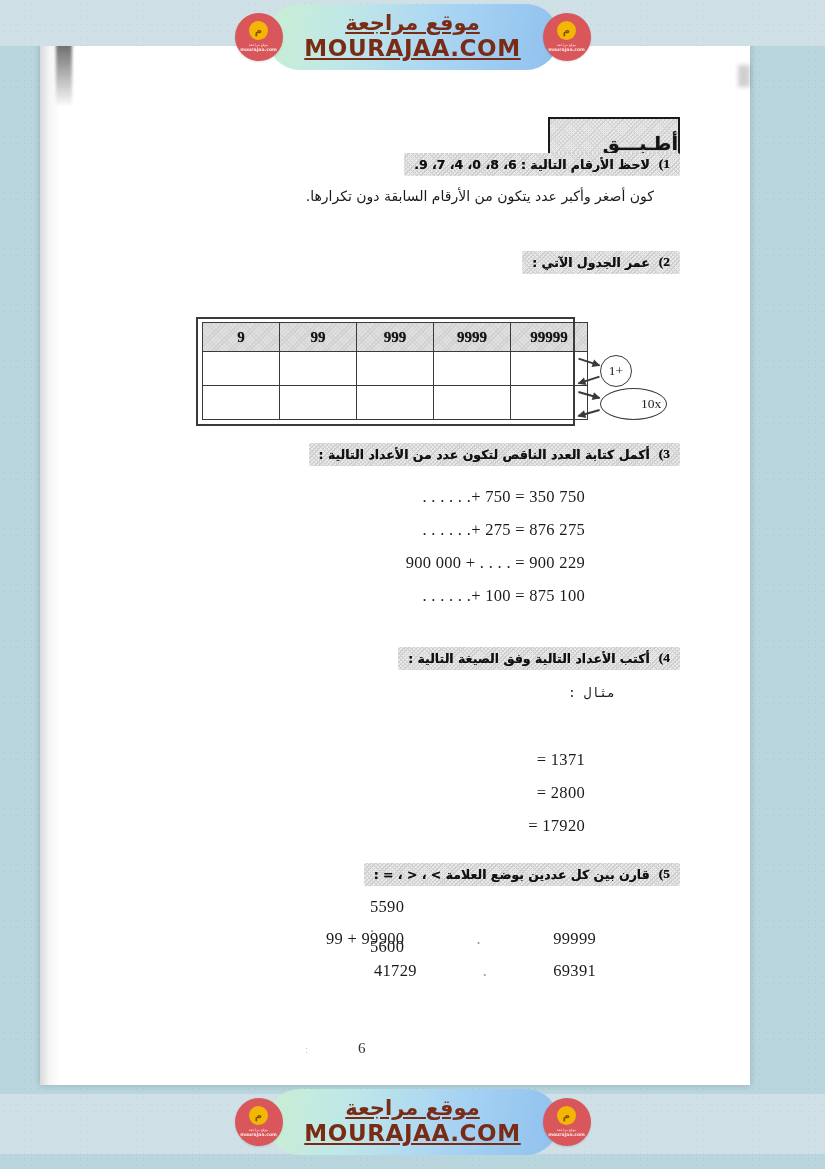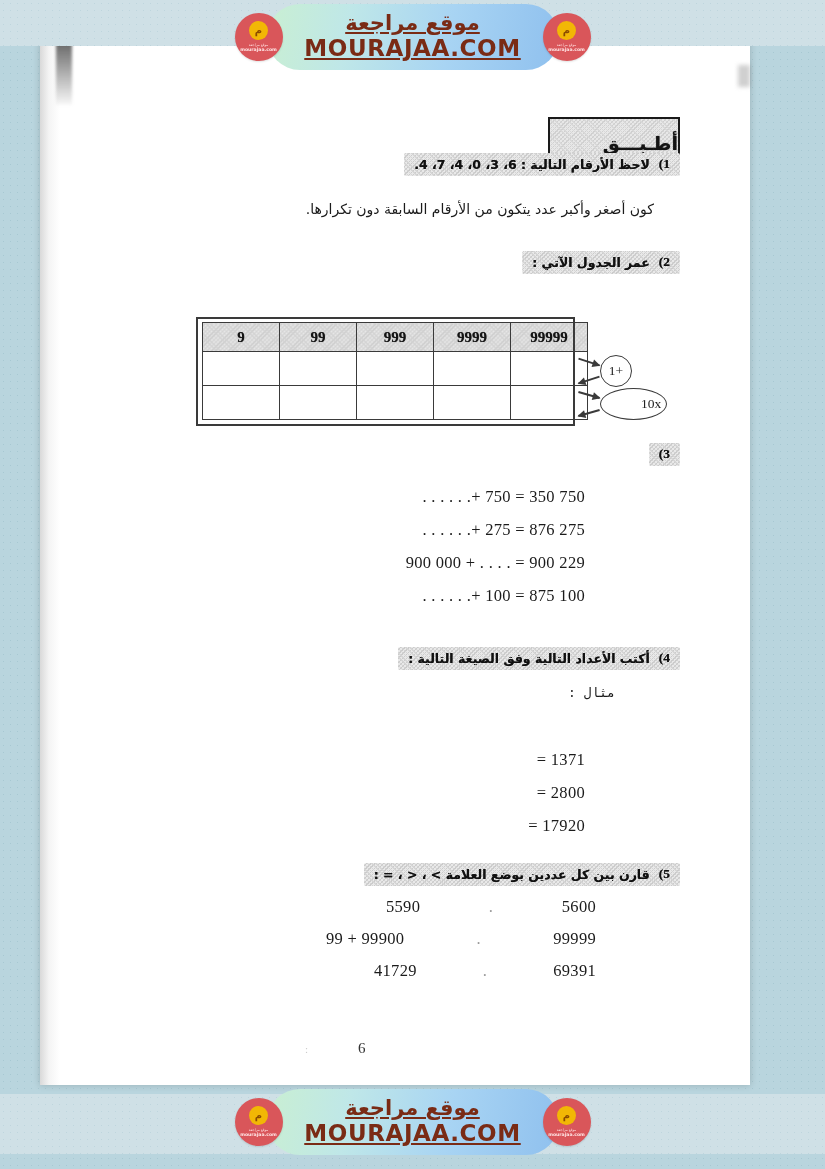--- a/index.html
+++ b/index.html
@@ -218,23 +218,23 @@
   <div class="scan-smudge2"></div>
 
   <div class="content">
 
     <div class="title-box">
       <span>أطـبـــق</span>
     </div>
 
     <div class="q-head" style="right:70px;top:128px;">
       <span class="q-num">1)</span>
-      <span>لاحظ الأرقام التالية : 6، 3، 0، 4، 7، 4.</span>
-    </div>
-    <div class="plain" style="right:96px;top:176px;">كون أصغر وأكبر عدد يتكون من الأرقام السابقة دون تكرارها.</div>
+      <span>لاحظ الأرقام التالية : 6، 8، 0، 4، 7، 9.</span>
+    </div>
+    <div class="plain" style="right:96px;top:163px;">كون أصغر وأكبر عدد يتكون من الأرقام السابقة دون تكرارها.</div>
 
     <div class="q-head" style="right:70px;top:226px;">
       <span class="q-num">2)</span>
       <span>عمر الجدول الآتي :</span>
     </div>
 
     <div class="tbl-wrap">
       <div class="tbl-outer"></div>
       <table class="grid">
         <tbody>
@@ -266,41 +266,42 @@
       <div class="arr rev" style="left:376px;top:57px;transform:scaleX(-1) rotate(18deg);"></div>
       <div class="circ" style="left:398px;top:33px;">1+</div>
 
       <div class="arr" style="left:376px;top:72px;transform:rotate(16deg);"></div>
       <div class="arr rev" style="left:376px;top:90px;transform:scaleX(-1) rotate(16deg);"></div>
       <div class="circ" style="left:398px;top:66px;padding-left:35px;">10x</div>
     </div>
 
     <div class="q-head" style="right:70px;top:418px;">
       <span class="q-num">3)</span>
+      <span>أكمل كتابة العدد الناقص لتكون عدد من الأعداد التالية :</span>
     </div>
     <div class="eq" style="right:165px;top:462px;">. . . . . .+ 750 = 350 750</div>
     <div class="eq" style="right:165px;top:495px;">. . . . . .+ 275 = 876 275</div>
     <div class="eq" style="right:165px;top:528px;">900 000 + . . . . = 900 229</div>
     <div class="eq" style="right:165px;top:561px;">. . . . . .+ 100 = 875 100</div>
 
     <div class="q-head" style="right:70px;top:622px;">
       <span class="q-num">4)</span>
       <span>أكتب الأعداد التالية وفق الصيغة التالية :</span>
     </div>
     <div class="plain" style="right:135px;top:660px;font-size:13px;font-family:Liberation Mono, monospace;">مثال :</div>
     <div class="eq" style="right:165px;top:725px;">= 1371</div>
     <div class="eq" style="right:165px;top:758px;">= 2800</div>
     <div class="eq" style="right:165px;top:791px;">= 17920</div>
 
     <div class="q-head" style="right:70px;top:838px;">
       <span class="q-num">5)</span>
       <span>قارن بين كل عددين بوضع العلامة &gt; ، &lt; ، = :</span>
     </div>
 
-    <div class="eq" style="right:154px;top:872px;width:210px;display:flex;justify-content:space-between;">
+    <div class="eq" style="right:170px;top:872px;width:210px;display:flex;flex-direction:column;">
       <span>5590</span>
       <span class="dots">.</span>
       <span>5600</span>
     </div>
     <div class="eq" style="right:154px;top:904px;width:270px;display:flex;justify-content:space-between;">
       <span>99 + 99900</span>
       <span class="dots">.</span>
       <span>99999</span>
     </div>
     <div class="eq" style="right:154px;top:936px;width:222px;display:flex;justify-content:space-between;">

